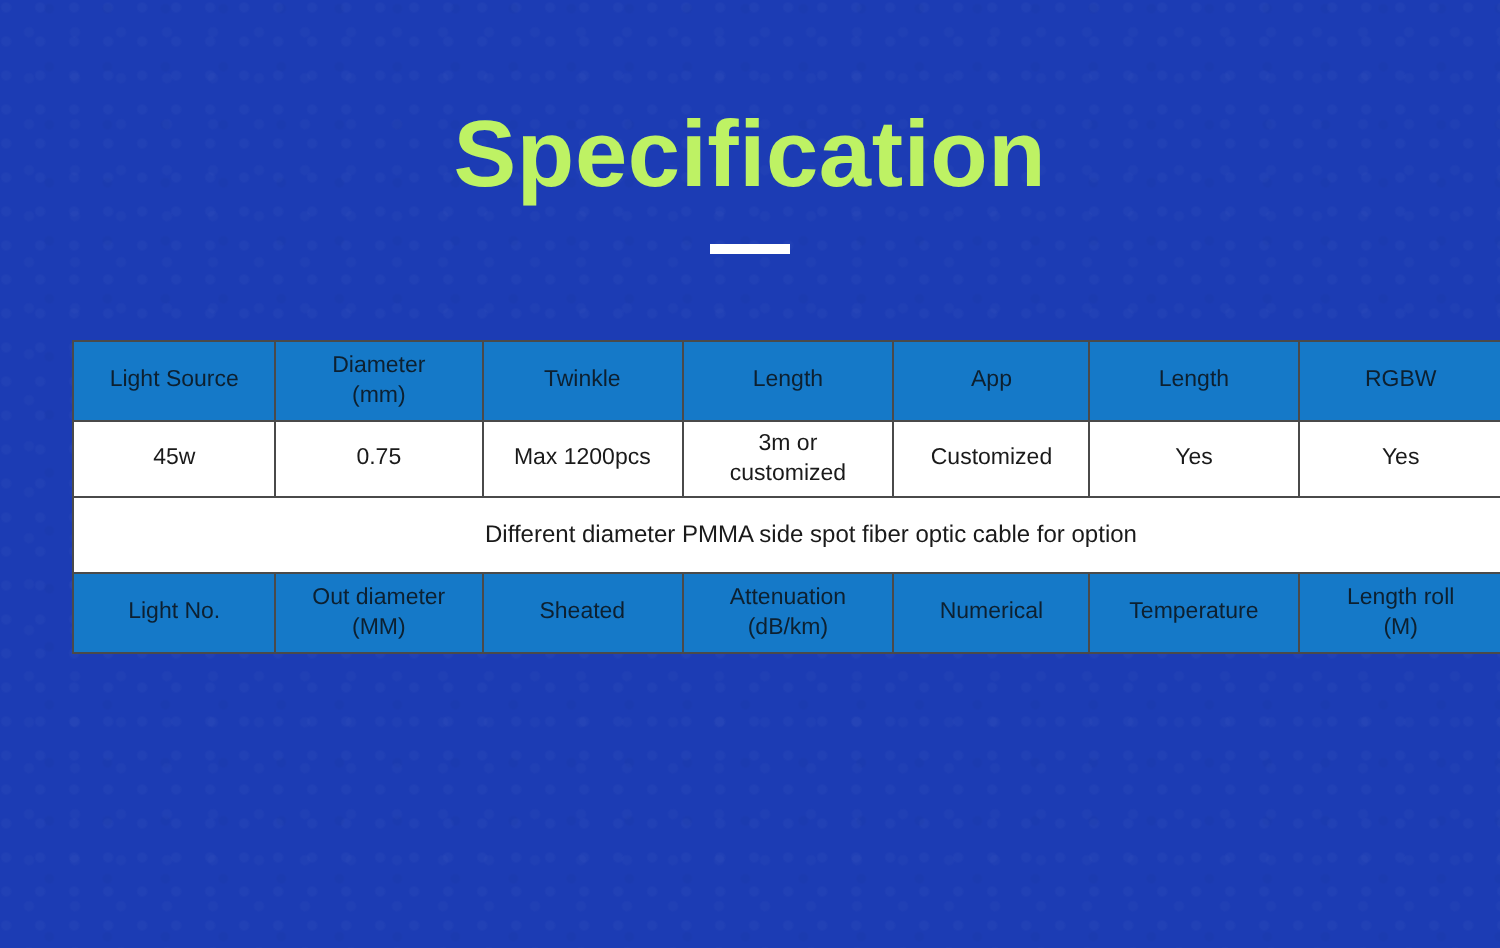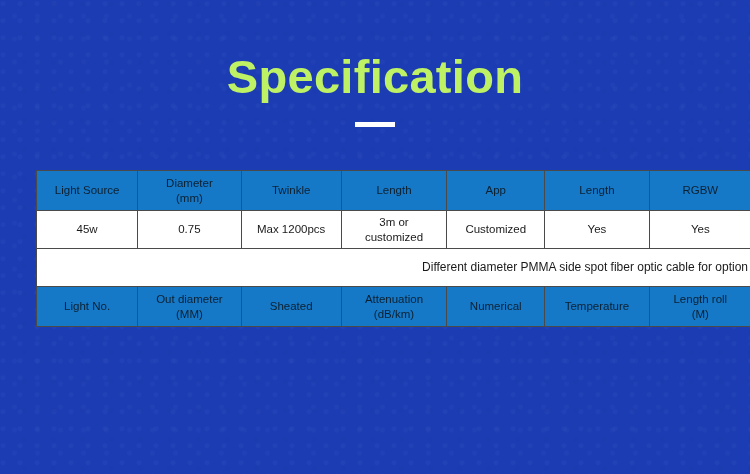--- a/index.html
+++ b/index.html
@@ -82,21 +82,21 @@
     background: #1579c8;
     color: #0d2030;
     font-weight: normal;
     height: 35px;
   }
   tr.data-row td {
     height: 33px;
   }
   tr.note-row td {
     height: 33px;
-    text-align: right;
+    text-align: center;
     padding-left: 26px;
     font-size: 12px;
   }
   .cell-sub {
     display: block;
   }
   
   col.c0 { width: 96px; }
   col.c1 { width: 98px; }
   col.c2 { width: 95px; }

